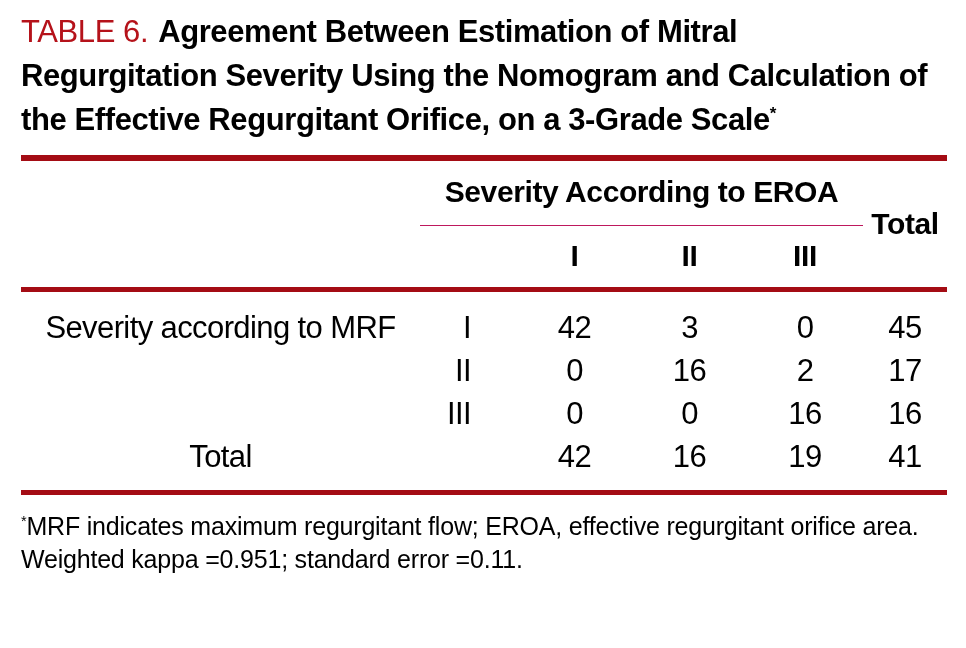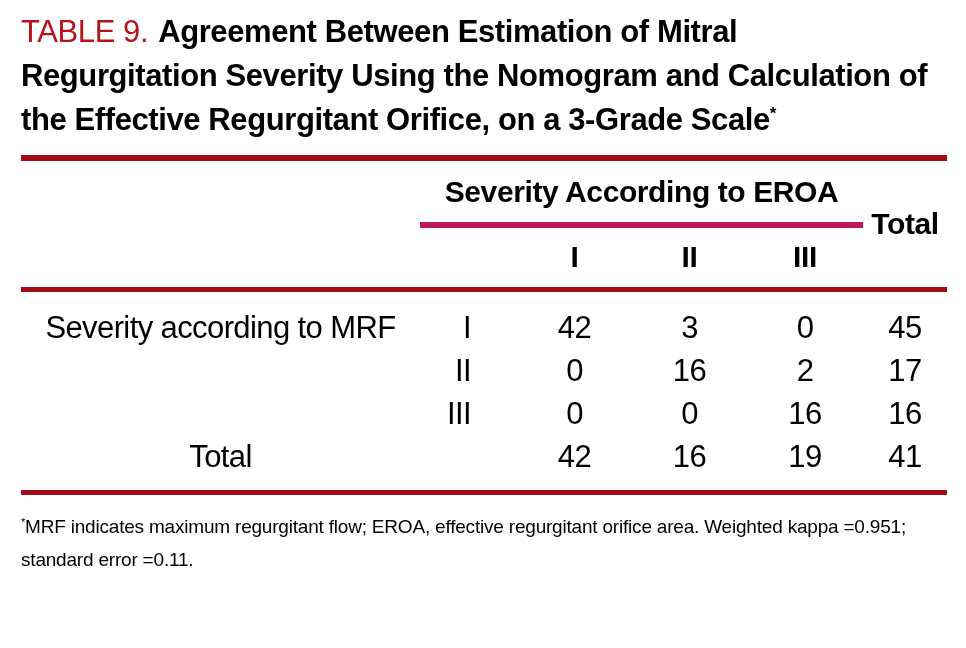--- a/index.html
+++ b/index.html
@@ -53,21 +53,21 @@
     font-size: 30px;
     letter-spacing: -0.4px;
     padding: 0;
   }
   tr.hrow1 { height: 64px; }
   tr.hrow2 { height: 64px; }
   .eroa-header {
     text-align: center;
     vertical-align: top;
     padding-top: 14px;
-    border-bottom: 6px solid #be185d;
+    border-bottom: 1px solid #be185d;
   }
   tr.hrow2 th { border-bottom: 5px solid #a40c14; }
   .total-header {
     text-align: center;
     vertical-align: middle;
     border-bottom: 5px solid #a40c14;
   }
   .subhead { text-align: center; vertical-align: middle; }
 
   tbody td {
@@ -84,37 +84,37 @@
   td.grade { text-align: right; padding-right: 46px; }
   tr.brow-first td { padding-top: 14px; }
   tr.brow-last td {
     padding-bottom: 12px;
     border-bottom: 5px solid #a40c14;
   }
 
   
   .footnote {
     margin: 15px 0 9px 0;
-    font-size: 19px;
+    font-size: 25px;
     line-height: 33px;
     letter-spacing: -0.2px;
     width: 926px;
   }
   .footnote sup {
     font-size: 58%;
     vertical-align: super;
     line-height: 0;
   }
 </style>
 </head>
 <body>
 
 <div class="page">
 
-  <h1 class="title"><span class="title-label">TABLE 9.</span><span>Agreement Between Estimation of Mitral Regurgitation Severity Using the Nomogram and Calculation of the Effective Regurgitant Orifice, on a 3-Grade Scale</span><sup>*</sup></h1>
+  <h1 class="title"><span class="title-label">TABLE 6.</span><span>Agreement Between Estimation of Mitral Regurgitation Severity Using the Nomogram and Calculation of the Effective Regurgitant Orifice, on a 3-Grade Scale</span><sup>*</sup></h1>
 
   <div class="rule-top"></div>
 
   <table class="matrix">
     <colgroup>
       <col class="col-label">
         <col class="col-grade">
         <col class="col-i">
         <col class="col-ii">
         <col class="col-iii">

